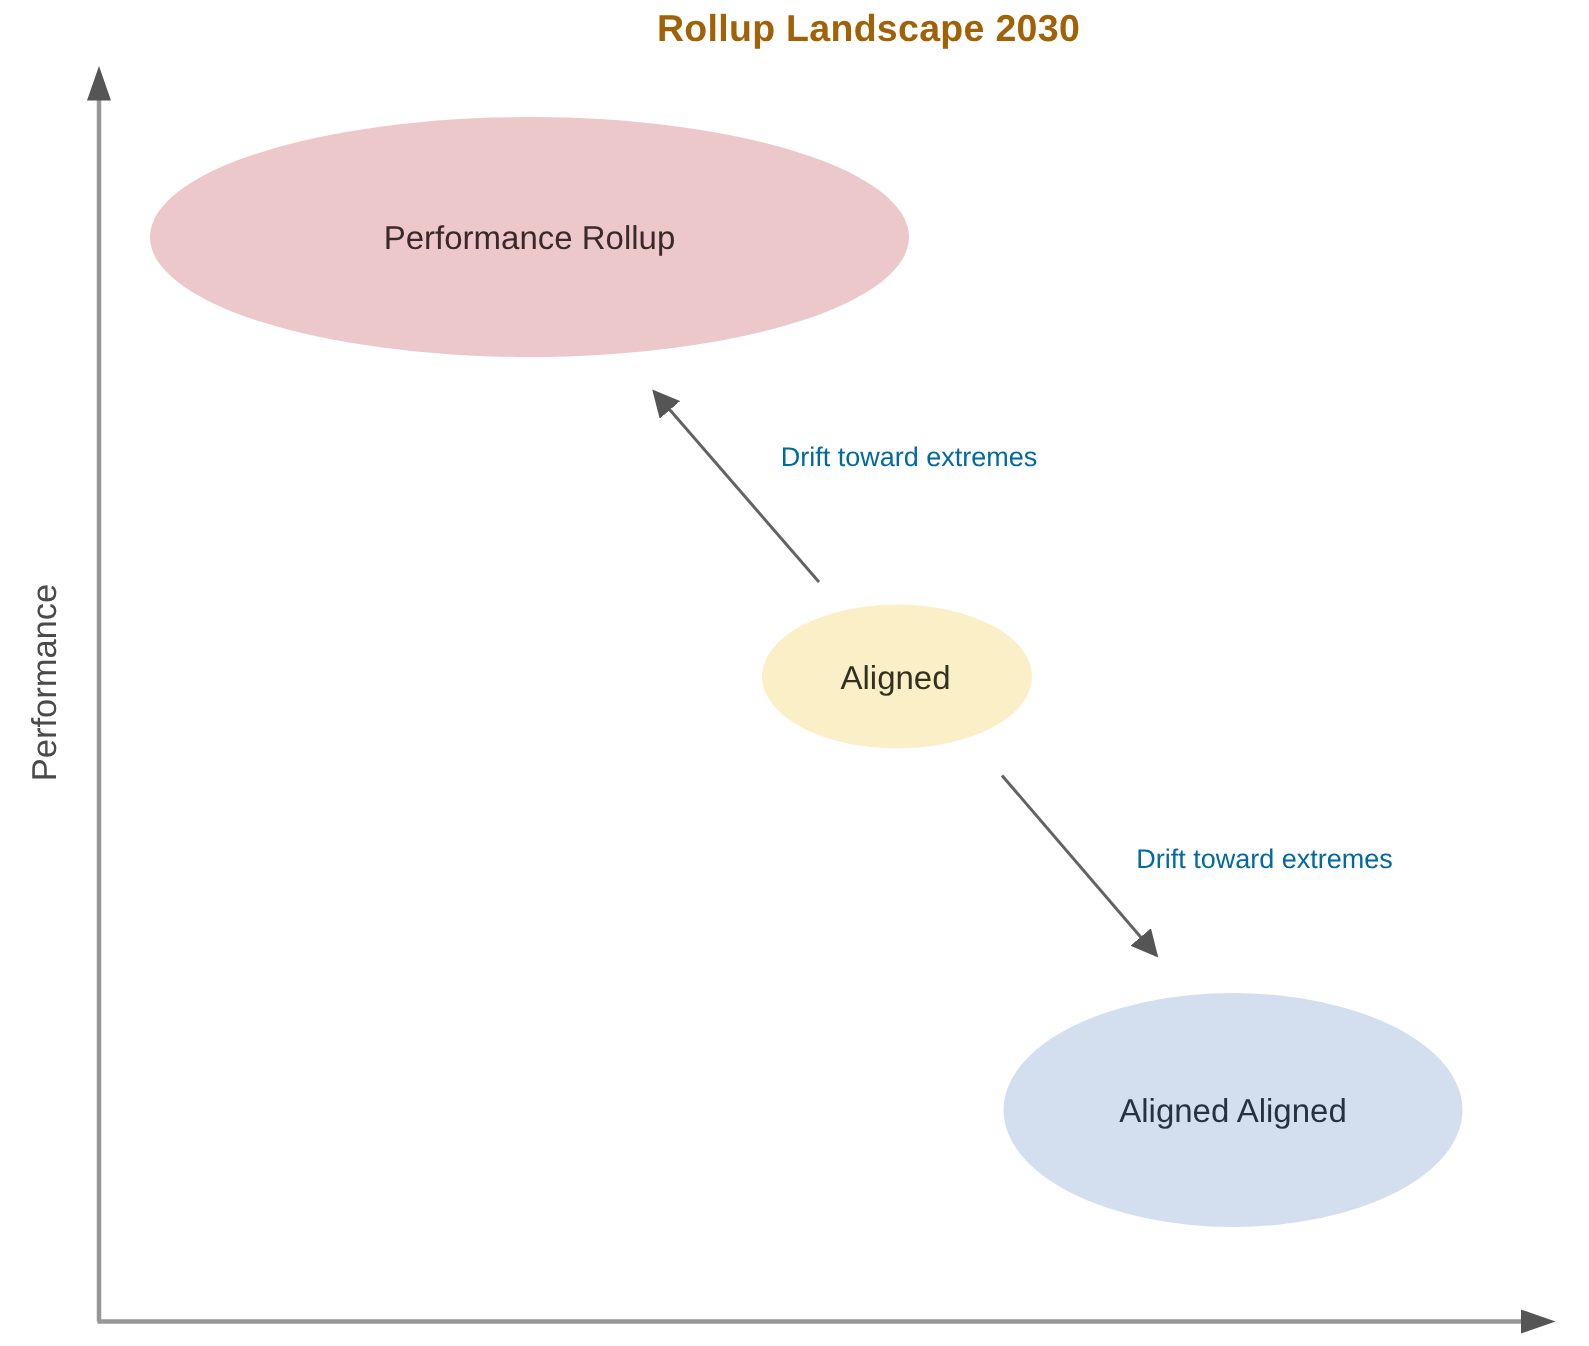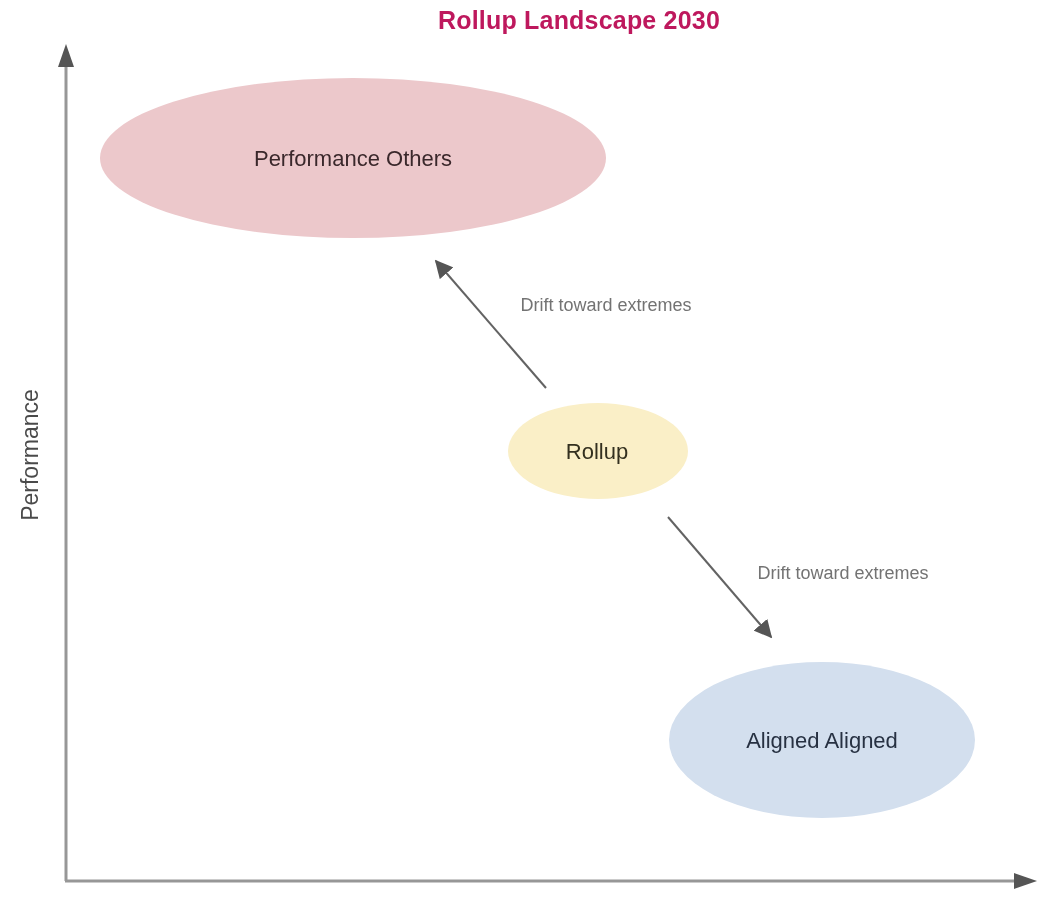--- a/index.html
+++ b/index.html
@@ -23,32 +23,32 @@
   .txt {
     position: absolute;
     white-space: nowrap;
     transform: translate(-50%, -50%);
   }
   .page-title {
     left: 579px;
     top: 20px;
     font-size: 25px;
     font-weight: bold;
-    color: #be185d;
+    color: #a16207;
     letter-spacing: 0.2px;
   }
   .node-label {
     font-size: 22px;
   }
   .node-label.performance-rollups { left: 353px; top: 159px; color: #3a282b; }
   .node-label.others             { left: 597px; top: 452px; color: #33301f; }
   .node-label.aligned-rollups    { left: 822px; top: 741px; color: #273142; }
   .drift-label {
     font-size: 18px;
-    color: #737373;
+    color: #0369a1;
   }
   .drift-label.to-performance { left: 606px; top: 305px; }
   .drift-label.to-aligned     { left: 843px; top: 573px; }
   .y-axis-label {
     left: 30px;
     top: 455px;
     font-size: 23px;
     color: #4a4a4a;
     transform: translate(-50%, -50%) rotate(-90deg);
     transform-origin: center center;
@@ -74,23 +74,23 @@
     <ellipse cx="353" cy="158" rx="253" ry="80" fill="#ecc8cb"></ellipse>
     <ellipse cx="598" cy="451" rx="90" ry="48" fill="#faefc7"></ellipse>
     <ellipse cx="822" cy="740" rx="153" ry="78" fill="#d3dfee"></ellipse>
 
     <line x1="546" y1="388" x2="436" y2="261" stroke-width="2" marker-end="url(#drift-arrowhead)" stroke="#636363"></line>
     <line x1="668" y1="517" x2="771" y2="637" stroke-width="2" marker-end="url(#drift-arrowhead)" stroke="#636363"></line>
   </svg>
 
   <div class="txt page-title">Rollup Landscape 2030</div>
 
-  <div class="txt node-label performance-rollups">Performance Others</div>
+  <div class="txt node-label performance-rollups">Performance Rollup</div>
 
-  <div class="txt node-label others">Rollup</div>
+  <div class="txt node-label others">Aligned</div>
 
   <div class="txt node-label aligned-rollups">Aligned Aligned</div>
 
   <div class="txt drift-label to-performance">Drift toward extremes</div>
 
   <div class="txt drift-label to-aligned">Drift toward extremes</div>
 
   <div class="txt y-axis-label">Performance</div>
 
 </div>

